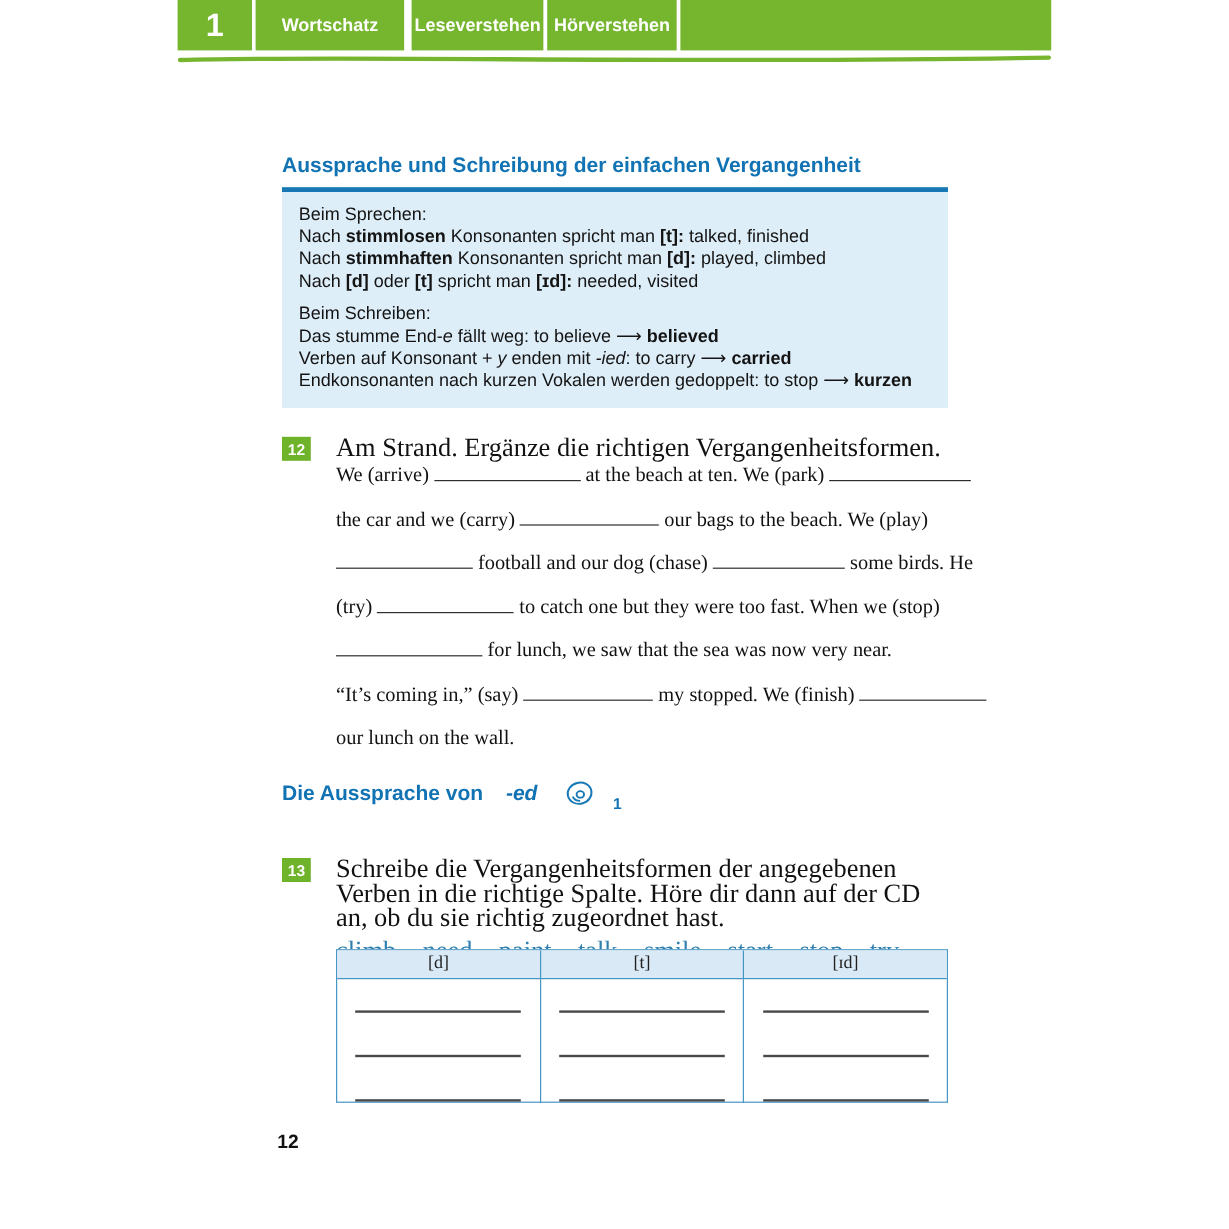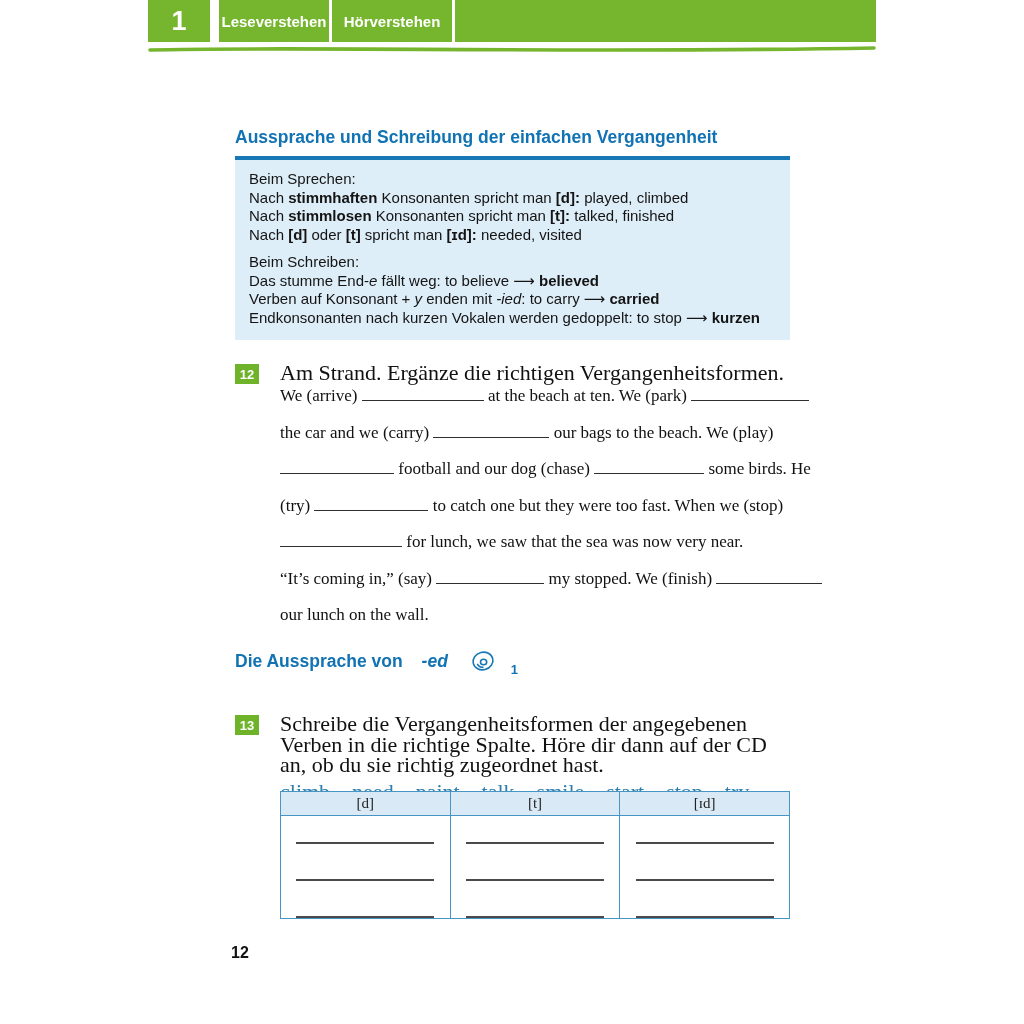--- a/index.html
+++ b/index.html
@@ -9,21 +9,21 @@
     -webkit-font-smoothing:antialiased;
   }
   
   .band{position:absolute;left:148px;top:0;width:728px;height:42px;display:flex;}
   .unit{width:62px;background:#76b62e;color:#fff;font-size:27px;font-weight:bold;
         display:flex;align-items:center;justify-content:center;}
   .sep{width:3px;background:#ffffff;}
   .tab{background:#76b62e;color:#fff;font-weight:bold;font-size:15px;
        display:flex;align-items:center;justify-content:center;}
   .tab.active{background:#b9cc35;}
-  .w1{width:124px}.w2{width:105px}.w3{width:110px}.w4{width:120px}
+  .w1{width:124px}.w2{width:105px}.w3{width:110px}.w4{width:108px}
   .filler{flex:1;background:#76b62e;}
   .wave{position:absolute;left:148px;top:44px;width:728px;height:12px;}
   
   .title1{position:absolute;left:235px;top:127px;width:555px;margin:0;
           color:#1173b3;font-size:17.5px;font-weight:bold;}
   .infobox{position:absolute;left:235px;top:156px;width:555px;box-sizing:border-box;
            background:#deeef8;border-top:4px solid #1778b5;padding:10px 10px 13px 14px;
            font-size:15px;line-height:18.5px;color:#141414;}
   .ibox-block + .ibox-block{margin-top:9px;}
   .ibox-line span{white-space:pre;}
@@ -63,40 +63,41 @@
   .cell-line{height:0;border-bottom:2px solid #4a4a4a;width:82%;margin:0 auto 35px auto;}
   
   .pagenum{position:absolute;left:231px;top:944px;font-size:16px;font-weight:bold;color:#111;}
 </style>
 </head>
 <body>
 
 <div class="band">
   <div class="unit">1</div>
   <div class="sep"></div>
+  <div class="tab w1">Wortschatz</div>
   <div class="sep"></div>
   <div class="sep"></div>
   <div class="tab w3">Leseverstehen</div>
   <div class="sep"></div>
   <div class="tab w4">Hörverstehen</div>
   <div class="sep"></div>
   <div class="filler"></div>
 </div>
 <svg class="wave" viewBox="0 0 728 12">
   <path d="M2,6 C 150,2 430,9.5 726,4" fill="none" stroke="#76b62e" stroke-width="3.6" stroke-linecap="round"></path>
 </svg>
 
 <h1 class="title1">Aussprache und Schreibung der einfachen Vergangenheit</h1>
 
 <div class="infobox">
   <div>
       <div class="ibox-block">
         <div class="ibox-line"><span>Beim Sprechen:</span></div>
+        <div class="ibox-line"><span>Nach </span><span class="bb">stimmlosen</span><span> Konsonanten spricht man </span><span class="bb">[t]:</span><span> talked, finished</span></div>
         <div class="ibox-line"><span>Nach </span><span class="bb">stimmhaften</span><span> Konsonanten spricht man </span><span class="bb">[d]:</span><span> played, climbed</span></div>
-        <div class="ibox-line"><span>Nach </span><span class="bb">stimmlosen</span><span> Konsonanten spricht man </span><span class="bb">[t]:</span><span> talked, finished</span></div>
         <div class="ibox-line"><span>Nach </span><span class="bb">[d]</span><span> oder </span><span class="bb">[t]</span><span> spricht man </span><span class="bb">[ɪd]:</span><span> needed, visited</span></div>
       </div>
       <div class="ibox-block">
         <div class="ibox-line"><span>Beim Schreiben:</span></div>
         <div class="ibox-line"><span>Das stumme End-</span><span class="ii">e</span><span> fällt weg: to believe </span><span>⟶</span><span> </span><span class="bb">believed</span></div>
         <div class="ibox-line"><span>Verben auf Konsonant + </span><span class="ii">y</span><span> enden mit </span><span class="ii">-ied</span><span>: to carry </span><span>⟶</span><span> </span><span class="bb">carried</span></div>
         <div class="ibox-line"><span>Endkonsonanten nach kurzen Vokalen werden gedoppelt: to stop </span><span>⟶</span><span> </span><span class="bb">kurzen</span></div>
       </div>
     </div>
 </div>

